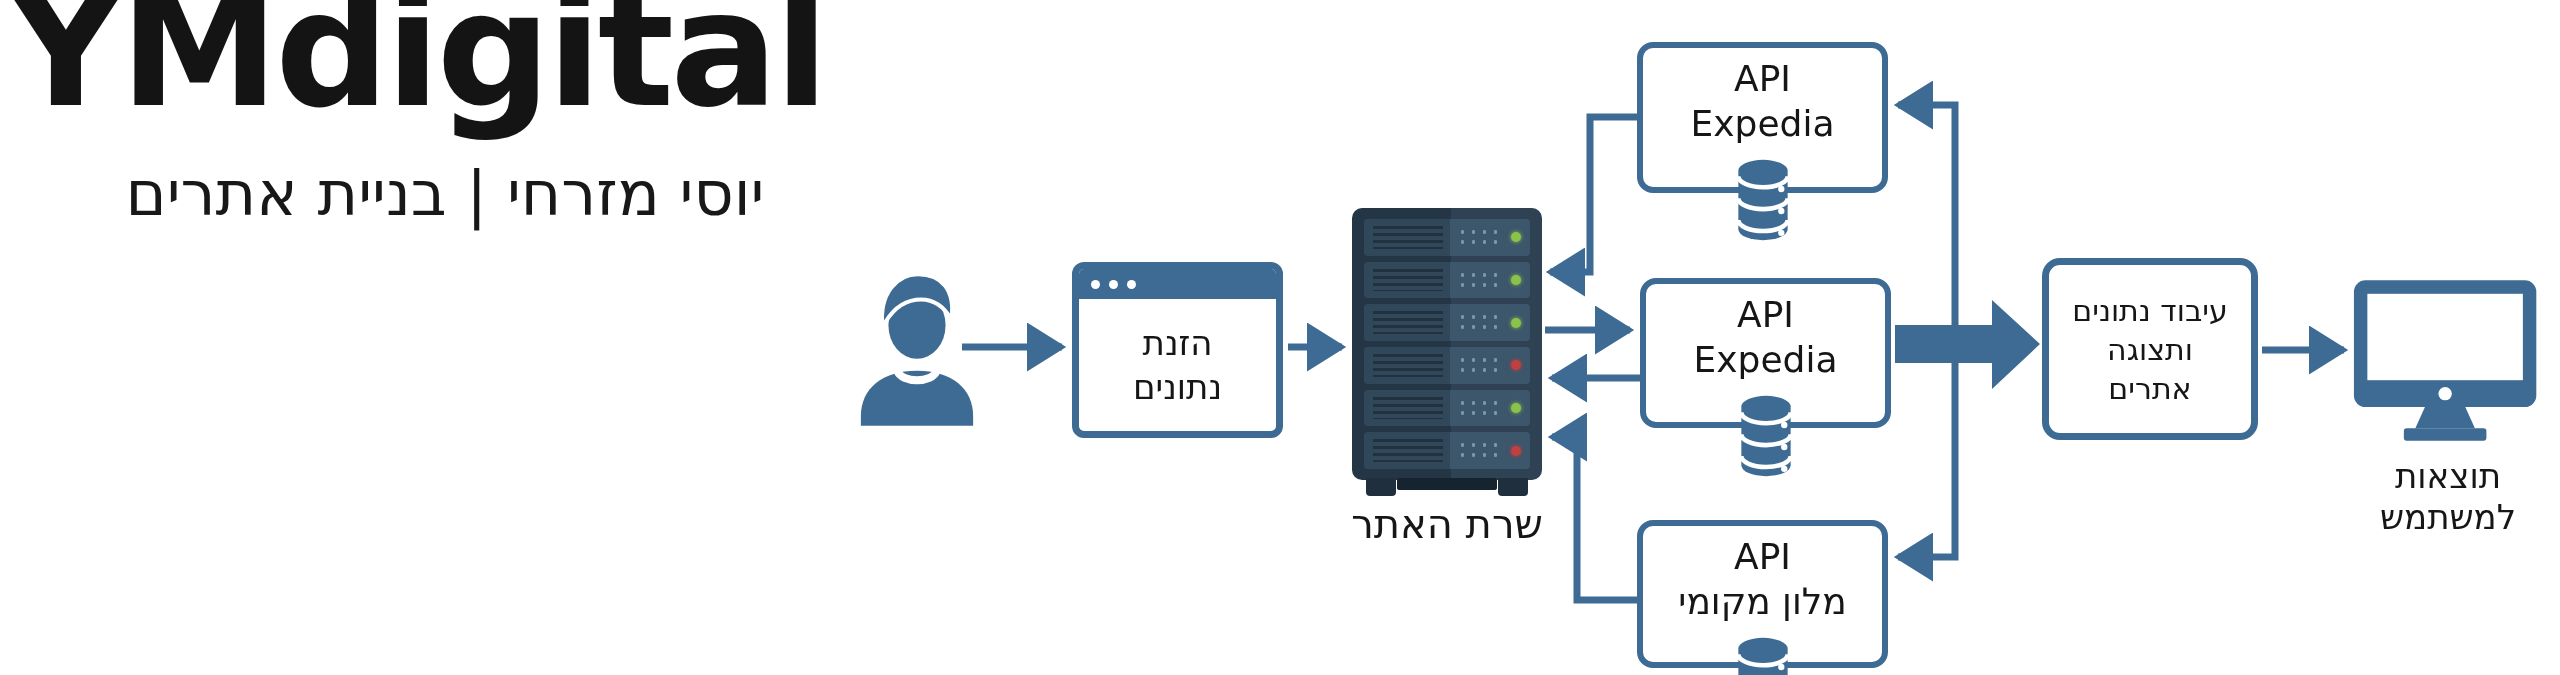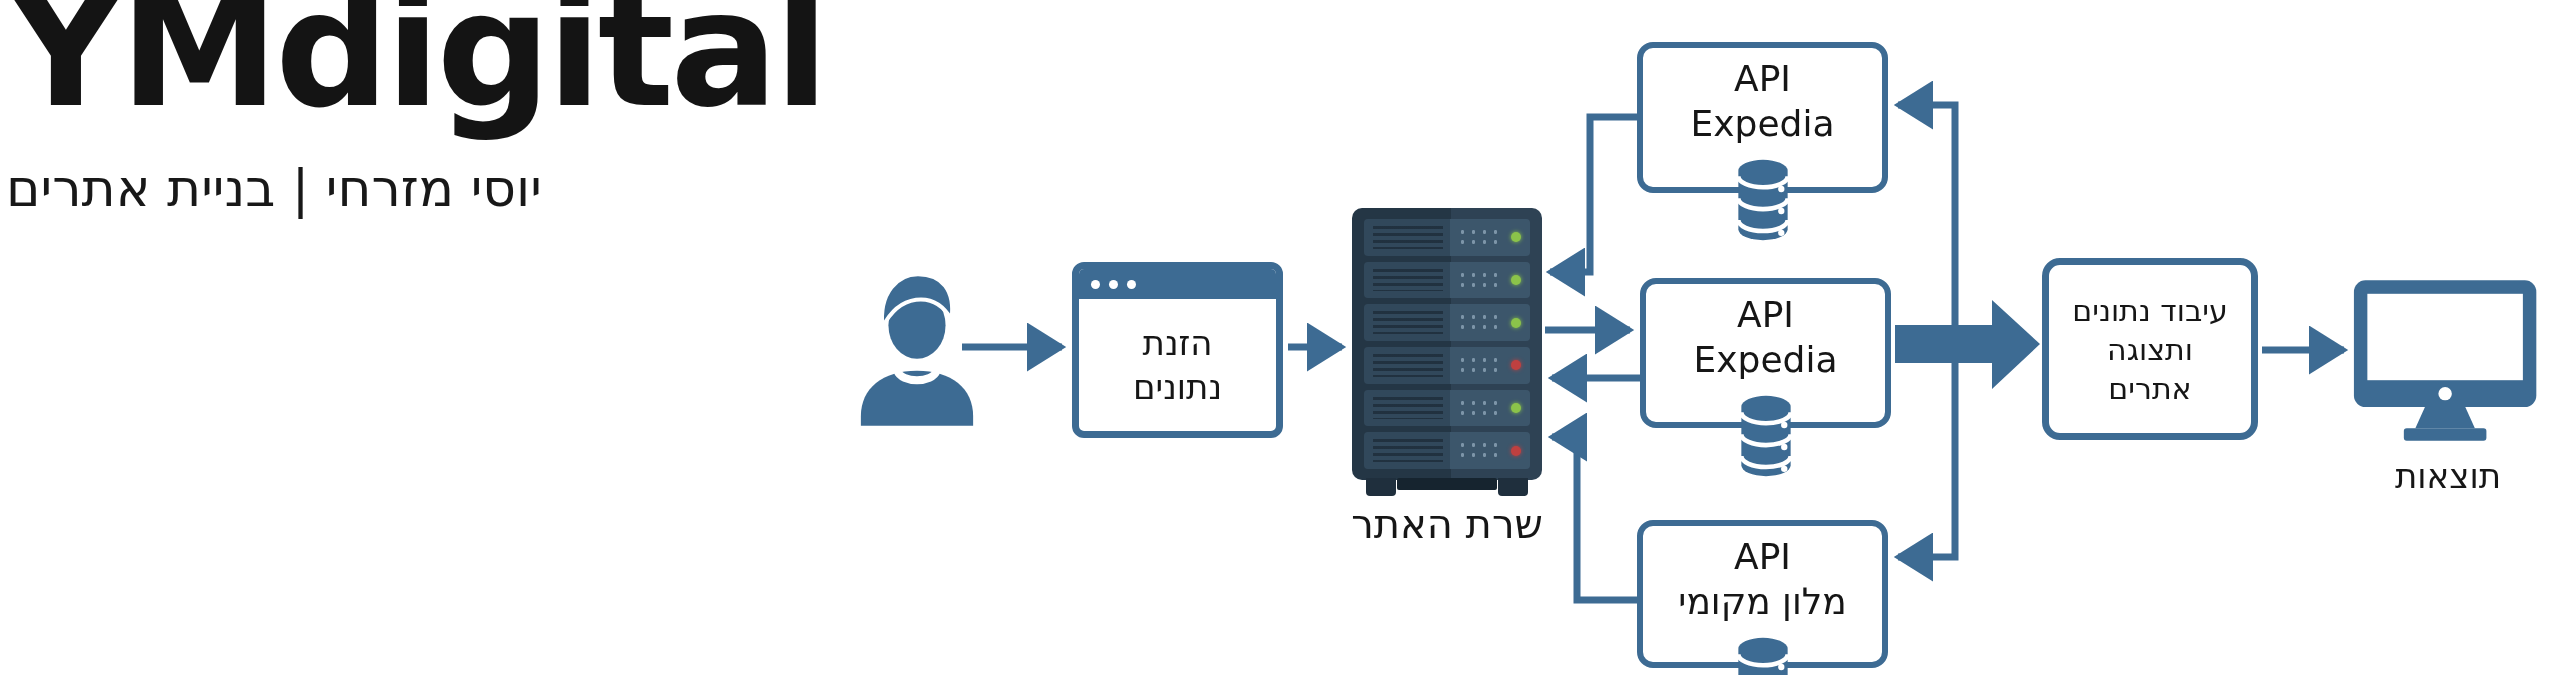--- a/index.html
+++ b/index.html
@@ -14,22 +14,22 @@
   .canvas{
     position:relative;width:2560px;height:675px;background:var(--background,#fff);
     overflow:hidden;font-family:"DejaVu Sans","Liberation Sans",sans-serif;color:var(--text,#111);
   }
   
   .logo{
     position:absolute;left:8px;top:-30px;font-size:160px;font-weight:bold;
     letter-spacing:-4px;line-height:1;color:#141414;white-space:nowrap;
   }
   .tagline{
-    position:absolute;left:6px;top:160px;width:878px;font-size:52px;line-height:1.1;
-    color:#181818;direction:rtl;text-align:left;white-space:nowrap;
+    position:absolute;left:6px;top:160px;width:878px;font-size:62px;line-height:1.1;
+    color:#181818;direction:rtl;text-align:center;white-space:nowrap;
   }
   
   svg.wires{position:absolute;left:0;top:0;}
   .wire{stroke:var(--accent,#3d6b93);stroke-width:7;fill:none;}
   .arrowhead-fill{fill:var(--accent,#3d6b93);}
   .fill-accent{fill:var(--accent,#3d6b93);}
   
   .user{position:absolute;left:853px;top:270px;width:128px;height:158px;}
   .node-label{
     position:absolute;font-size:36px;color:#161616;text-align:center;direction:rtl;line-height:1.22;
@@ -236,15 +236,16 @@
 
   <svg class="monitor" viewBox="0 0 200 172">
     <rect class="fill-accent" x="2" y="2" width="190" height="132" rx="12"></rect>
     <rect x="16" y="16" width="162" height="90" fill="#ffffff"></rect>
     <circle cx="97" cy="120" r="7" fill="#ffffff"></circle>
     <path class="fill-accent" d="M76,134 L118,134 L128,156 L66,156 Z"></path>
     <rect class="fill-accent" x="54" y="156" width="86" height="13" rx="3"></rect>
   </svg>
   <div class="node-label label-results">
     <div>תוצאות</div>
+    <div>למשתמש</div>
   </div>
 
 </div>
 
 </body></html>

